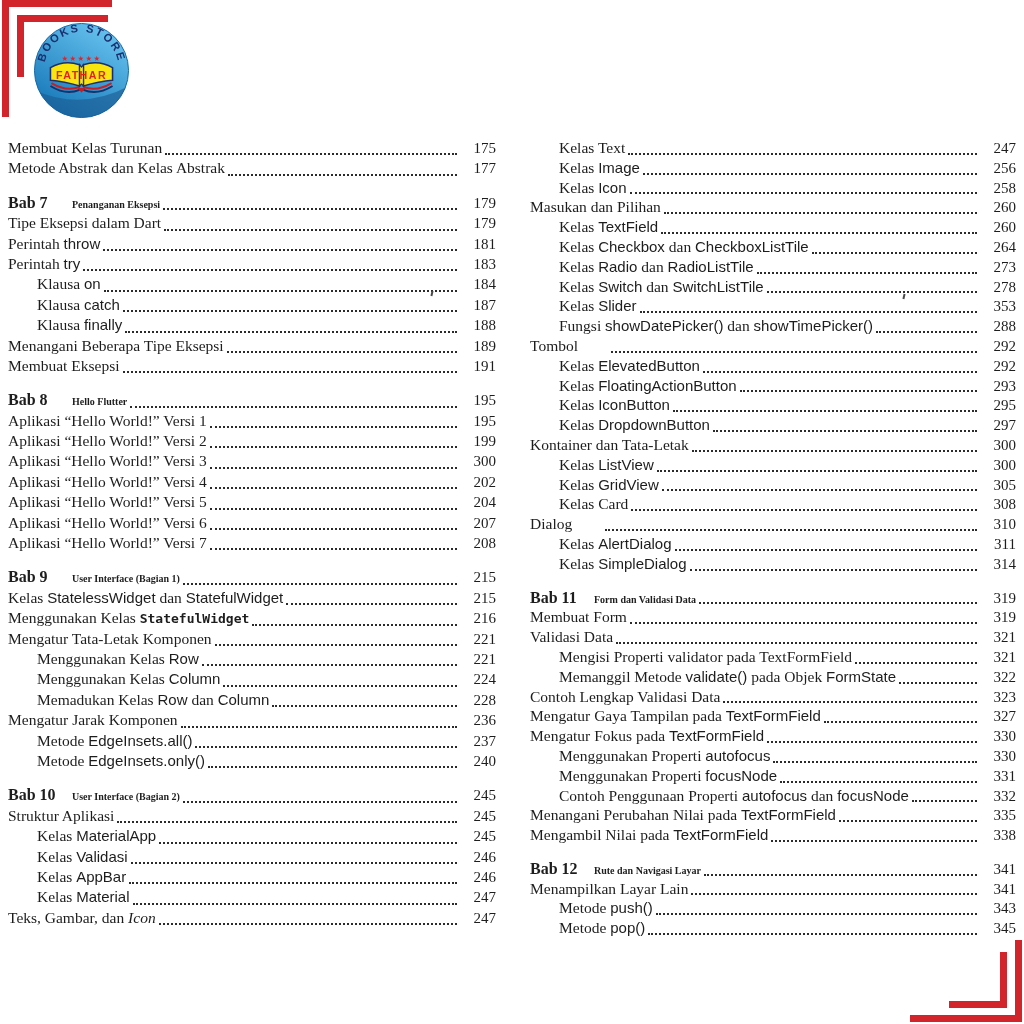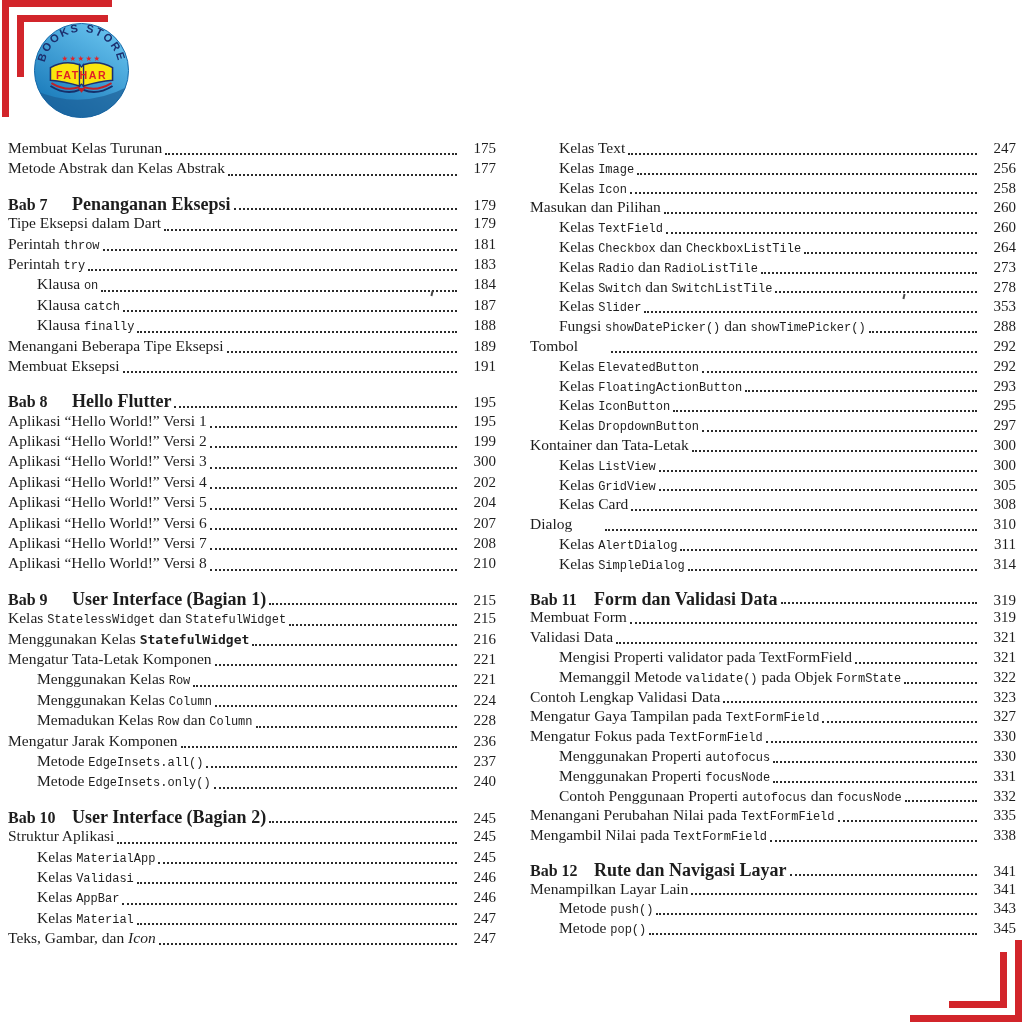--- a/index.html
+++ b/index.html
@@ -28,24 +28,24 @@
   
   .col{position:absolute;top:139px;}
   #col-left{left:8px;width:488px;}
   #col-right{left:530px;width:486px;}
   .row{display:flex;align-items:baseline;height:20.4px;}
   #col-right .row{height:19.8px;}
   .gap{height:14px;}
   .indent1{padding-left:29px;}
   .seg-s{font-size:15.5px;white-space:pre;}
   .seg-i{font-size:15.5px;font-style:italic;white-space:pre;}
-  .seg-m{font-family:Liberation Mono, monospace;font-size:12px;white-space:pre;text-align:right;}
+  .seg-m{font-family:Liberation Sans, sans-serif;font-size:15px;white-space:pre;text-align:right;}
   .seg-mb{font-family:"DejaVu Sans Mono",monospace;font-size:13px;font-weight:bold;white-space:pre;}
   .chnum{font-weight:bold;font-size:16px;min-width:64px;white-space:pre;}
-  .chtitle{font-weight:bold;font-size:18px;white-space:pre;}
+  .chtitle{font-weight:bold;font-size:10px;white-space:pre;}
   .leader{flex:1 1 auto;min-width:6px;border-bottom:2px dotted var(--dot);margin:0 5px 0 3px;align-self:flex-end;margin-bottom:4px;}
   .num{flex:none;width:34px;text-align:right;font-size:15px;}
   .tabsp{flex:none;width:30px;}
   
   .artifact{position:absolute;width:2px;height:5px;background:#4a4a4a;transform:rotate(14deg);}
   #artifact-1{left:431px;top:291px;}
   #artifact-2{left:903px;top:294px;}
 </style>
 </head>
 <body style="background: rgb(255, 255, 255);">
@@ -187,25 +187,20 @@
     <div class="row">
       <span class="seg-s">Aplikasi “Hello World!” Versi 6</span>
       <span class="leader"></span>
       <span class="num">207</span>
     </div>
     <div class="row">
       <span class="seg-s">Aplikasi “Hello World!” Versi 7</span>
       <span class="leader"></span>
       <span class="num">208</span>
     </div>
-    <div class="row">
-      <span class="seg-s">Aplikasi “Hello World!” Versi 8</span>
-      <span class="leader"></span>
-      <span class="num">210</span>
-    </div>
     <div class="gap"></div>
     <div class="row">
       <span class="chnum">Bab 9</span>
       <span class="chtitle">User Interface (Bagian 1)</span>
       <span class="leader"></span>
       <span class="num">215</span>
     </div>
     <div class="row">
       <span class="seg-s">Kelas </span>
       <span class="seg-m">StatelessWidget</span>

